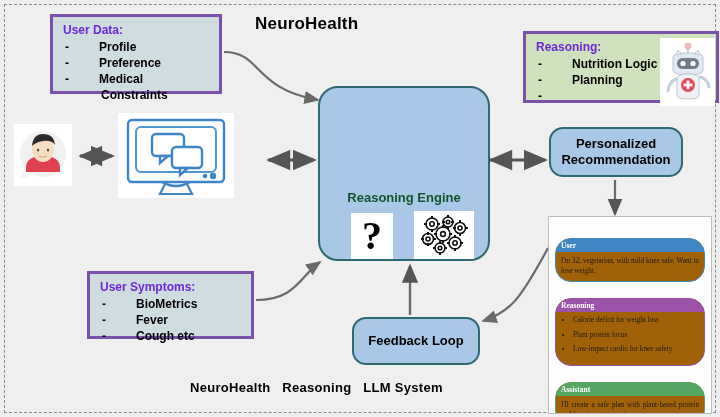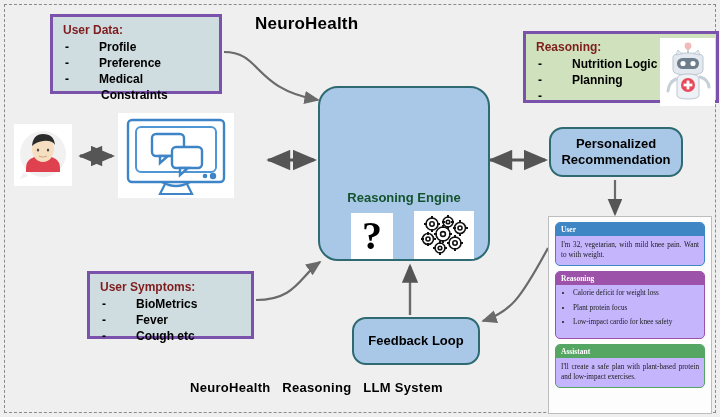--- a/index.html
+++ b/index.html
@@ -31,21 +31,21 @@
 
   
   .note {
     border: 3px solid #7b52ab;
     box-sizing: border-box;
     padding: 6px 8px 5px 10px;
   }
   .note.blue { background: #cfdce0; }
   .note.green { background: #cfe2bd; }
   .note-title {
-    font-size: 12px; font-weight: bold; color: #7f1d1d;
+    font-size: 12px; font-weight: bold; color: #6d28d9;
     margin-bottom: 2px;
   }
   .note ul {
     margin: 0; padding: 0; list-style: none;
   }
   .note li {
     font-size: 12px; font-weight: bold; color: #000;
     line-height: 16px;
     padding-left: 18px;
     position: relative;
@@ -115,25 +115,26 @@
   
   #chat-panel {
     left: 548px; top: 216px; width: 164px; height: 198px;
     background: #fdfdfd;
     border: 1px solid #bdbdbd;
     box-sizing: border-box;
     padding: 5px 6px;
     overflow: hidden;
   }
   .bubble {
-    border-radius: 5px;
+    border-radius: 16px;
     overflow: hidden;
     margin-bottom: 5px;
-    background: #c4b5fd;
-    box-sizing: border-box;
+    background: #a16207;
+    box-sizing: border-box;
+    margin-top: 16px;
   }
   .bubble .bhead {
     font-family: "Liberation Serif", serif;
     font-size: 7.5px; font-weight: bold; color: #fff;
     padding: 2px 5px;
   }
   .bubble .bbody {
     font-family: "Liberation Serif", serif;
     font-size: 7.2px; color: #1a1a1a; line-height: 10px;
     padding: 4px 5px 5px 5px;
@@ -346,21 +347,21 @@
       <rect x="23.6" y="39.6" width="2.8" height="8.8" fill="#fff"></rect>
       <rect x="20.6" y="42.6" width="8.8" height="2.8" fill="#fff"></rect>
       <path d="M13 38 q-7 3 -8 12" fill="none" stroke="#c6d0d8" stroke-width="3" stroke-linecap="round"></path>
       <path d="M37 36 q8 2 9 10" fill="none" stroke="#c6d0d8" stroke-width="3" stroke-linecap="round"></path>
     </svg>
   </div>
 
   <div id="chat-panel" class="abs">
     <div class="bubble user">
       <div class="bhead">User</div>
-      <div class="bbody">I'm 32, vegetarian, with mild knee pain. Want to with weight.</div>
+      <div class="bbody">I'm 32, vegetarian, with mild knee safe. Want to lose weight.</div>
     </div>
     <div class="bubble reasoning">
       <div class="bhead">Reasoning</div>
       <div class="bbody">
         <ul>
           <li>Calorie deficit for weight loss</li>
           <li>Plant protein focus</li>
           <li>Low-impact cardio for knee safety</li>
         </ul>
       </div>

